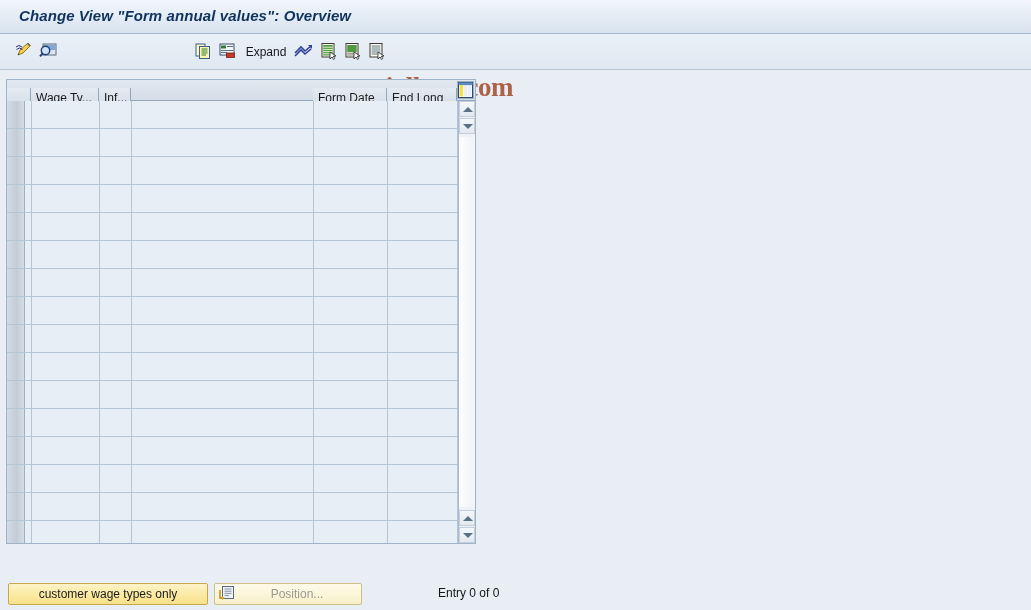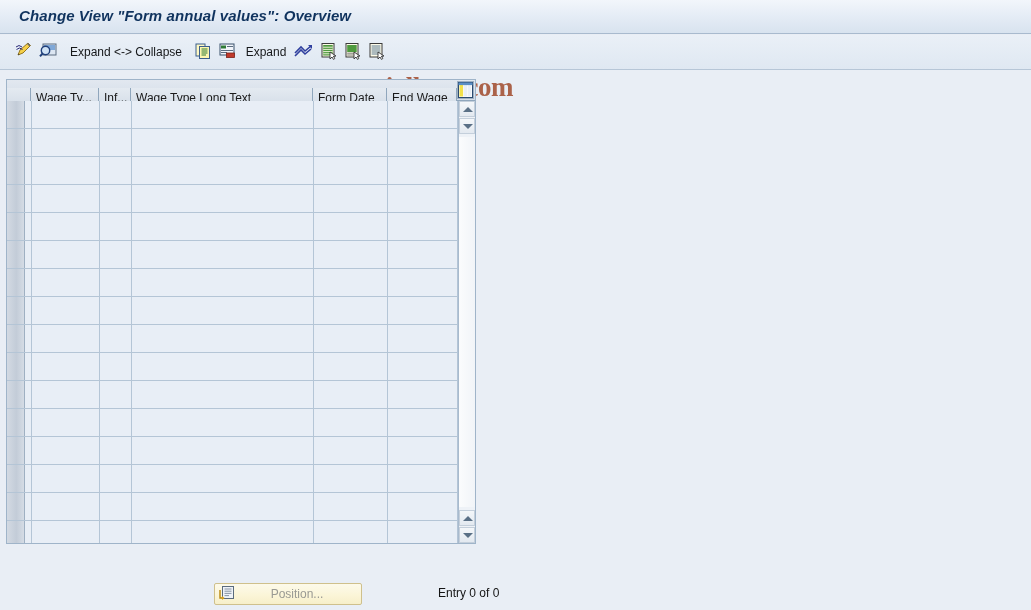--- a/index.html
+++ b/index.html
@@ -276,23 +276,20 @@
     <span class="tb-icon">
       <svg width="19" height="19" viewBox="0 0 19 19">
         <rect x="4" y="3" width="13" height="11" fill="#dce6f2" stroke="#5c6d80" stroke-width="1"></rect>
         <rect x="5" y="4" width="11" height="5" fill="#7fa8d8"></rect>
         <circle cx="6.5" cy="9.5" r="4.2" fill="#cfe2f5" stroke="#1f3f7a" stroke-width="1.4"></circle>
         <path d="M3.4 12.6 L1 15.4" stroke="#1f3f7a" stroke-width="2"></path>
       </svg>
     </span>
   </div>
 
-  <div class="tb-item" style="left:66px;width:120px;">
-    <span class="tb-label">Expand &lt;-&gt; Collapse</span>
-  </div>
 
   <div class="tb-item" style="left:193px;width:20px;">
     <span class="tb-icon">
       <svg width="18" height="18" viewBox="0 0 18 18">
         <rect x="2" y="2" width="9" height="12" fill="#fff9c4" stroke="#3b5e8c" stroke-width="1"></rect>
         <rect x="5.5" y="4.5" width="10" height="12" fill="#fdf6b0" stroke="#3b5e8c" stroke-width="1"></rect>
         <path d="M7.5 7 H13.5 M7.5 9 H13.5 M7.5 11 H13.5 M7.5 13 H12" stroke="#2f7a36" stroke-width="1"></path>
       </svg>
     </span>
   </div>
@@ -356,23 +353,22 @@
 
   <div id="watermark">www.tutorialkart.com</div>
 </div>
 
 <div id="table-wrap">
 
   <div id="table-header">
     <div class="hcell corner" style="left:0px;width:24px;"></div>
     <div class="hcell" style="left:24px;width:68px;">Wage Ty...</div>
     <div class="hcell" style="left:92px;width:32px;">Inf...</div>
-    <div class="hcell" style="left:124px;width:182px;">Wage Type Long Text</div>
     <div class="hcell" style="left:306px;width:74px;">Form Date</div>
-    <div class="hcell" style="left:380px;width:70px;">End Wage</div>
+    <div class="hcell" style="left:380px;width:70px;">End Long</div>
 
     <div id="col-config">
       <svg width="15" height="16" viewBox="0 0 15 16">
         <rect x="0.5" y="0.5" width="14" height="15" fill="#ffffff" stroke="#2a4a70" stroke-width="1"></rect>
         <rect x="1.5" y="1.5" width="3.6" height="13" fill="#f2e04a"></rect>
         <rect x="5.6" y="1.5" width="3.6" height="13" fill="#e8eef6"></rect>
         <rect x="9.7" y="1.5" width="3.6" height="13" fill="#e8eef6"></rect>
         <rect x="0.5" y="0.5" width="14" height="2.6" fill="#5b8ec4"></rect>
       </svg>
     </div>
@@ -537,20 +533,23 @@
       <span class="sb-arrow sb-up"></span>
     </div>
     <div class="sb-btn" style="bottom:0px;">
       <span class="sb-arrow sb-down"></span>
     </div>
   </div>
 </div>
 
 <div id="bottombar">
 
+  <div class="btn-yellow" style="left:8px;top:5px;width:200px;height:22px;">
+    <span>customer wage types only</span>
+  </div>
 
   <div class="btn-pale" style="left:214px;top:5px;width:148px;height:22px;">
     <span class="pos-icon">
       <svg width="16" height="15" viewBox="0 0 16 15">
         <rect x="3.5" y="0.5" width="11" height="12" fill="#eef2f8" stroke="#5b6b7d" stroke-width="1"></rect>
         <path d="M5.5 3 H12.5 M5.5 5.2 H12.5 M5.5 7.4 H12.5 M5.5 9.6 H10" stroke="#7d8b9b" stroke-width="0.9"></path>
         <path d="M1 4 L1 12 L4 12" stroke="#b8860b" stroke-width="1.4" fill="none"></path>
         <path d="M3 10 L5.6 12 L3 14 Z" fill="#d9a21b"></path>
       </svg>
     </span>

